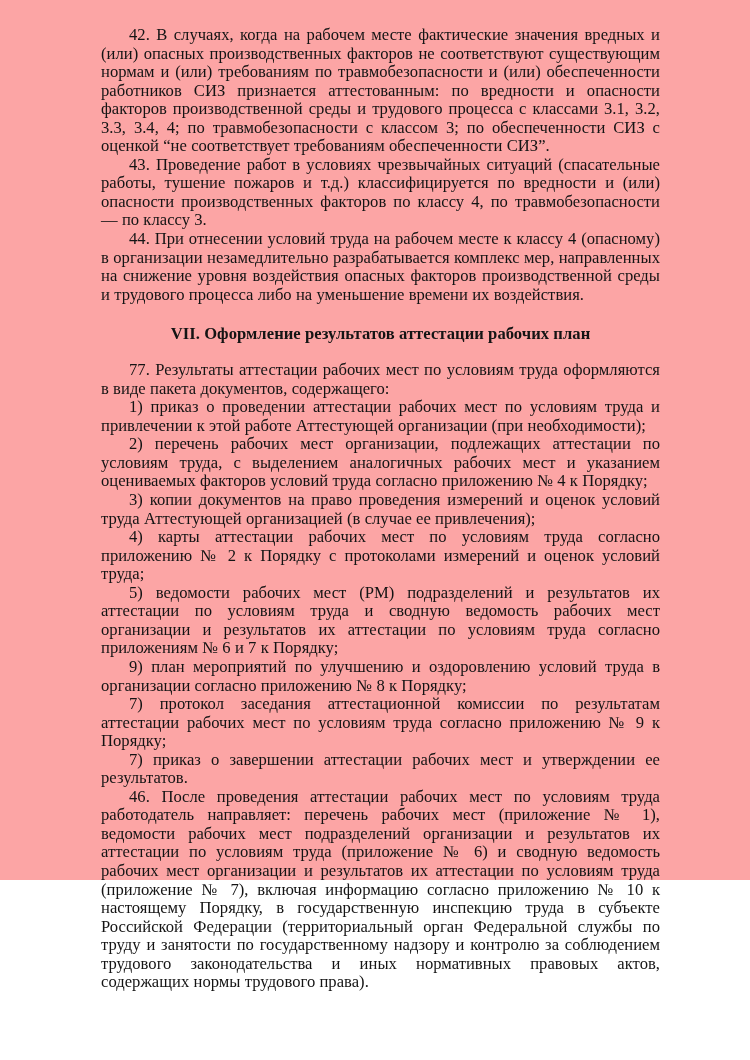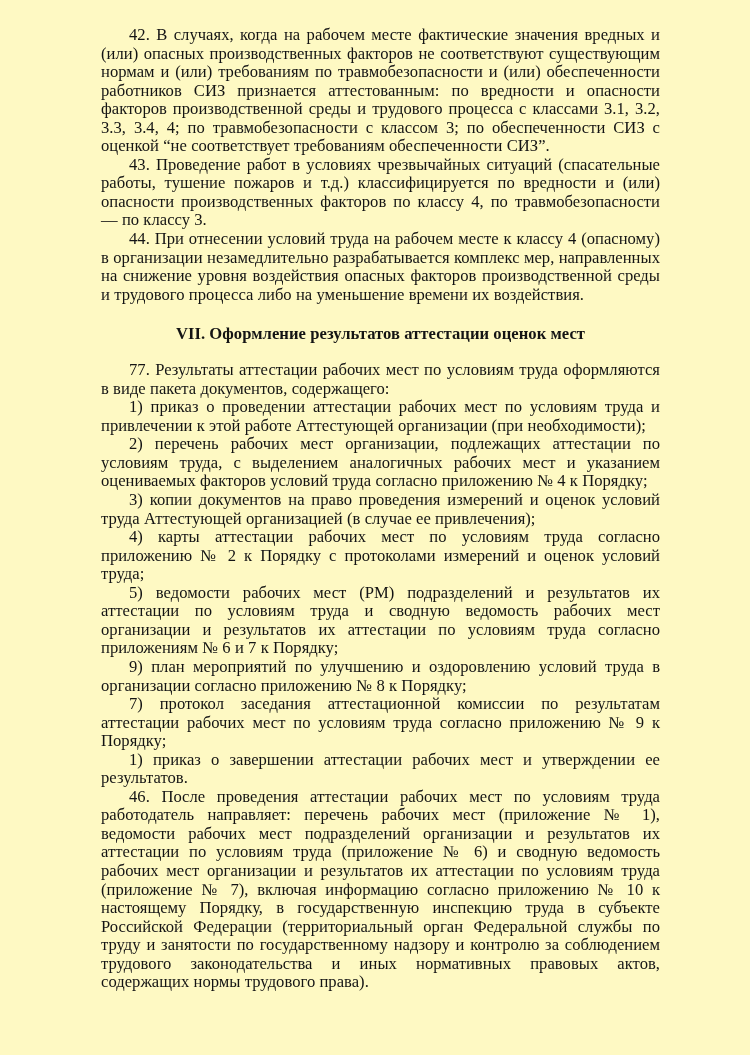--- a/index.html
+++ b/index.html
@@ -11,23 +11,23 @@
     width: 750px;
     height: 1060px;
     background: #ffffff;
     font-family: "Liberation Serif", "DejaVu Serif", serif;
     color: #141414;
     overflow: hidden;
   }
   .page {
     position: relative;
     width: 750px;
-    height: 1055px;
+    height: 880px;
     box-sizing: border-box;
-    background: #fef9c3;
+    background: #fca5a5;
   }
   .text-column {
     position: absolute;
     left: 101px;
     top: 26px;
     width: 559px;
   }
   p.para {
     margin: 0;
     padding: 0;
@@ -78,41 +78,41 @@
   <div class="text-column">
 
     <p class="para">42. В случаях, когда на рабочем месте фактические значения вредных и (или) опасных производственных факторов не соответствуют существующим нормам и (или) требованиям по травмобезопасности и (или) обеспеченности работников СИЗ признается аттестованным: по вредности и опасности факторов производственной среды и трудового процесса с классами 3.1, 3.2, 3.3, 3.4, 4; по травмобезопасности с классом 3; по обеспеченности СИЗ с оценкой “не соответствует требованиям обеспеченности СИЗ”.</p>
 
     <p class="para">43. Проведение работ в условиях чрезвычайных ситуаций (спасательные работы, тушение пожаров и т.д.) классифицируется по вредности и (или) опасности производственных факторов по классу 4, по травмобезопасности — по классу 3.</p>
 
     <p class="para">44. При отнесении условий труда на рабочем месте к классу 4 (опасному) в организации незамедлительно разрабатывается комплекс мер, направленных на снижение уровня воздействия опасных факторов производственной среды и трудового процесса либо на уменьшение времени их воздействия.</p>
 
     <div class="heading-block">
       <h2 class="section-heading">
-        <span class="heading-line">VII. Оформление результатов аттестации оценок мест</span>
+        <span class="heading-line">VII. Оформление результатов аттестации рабочих план</span>
       </h2>
     </div>
 
     <p class="para">77. Результаты аттестации рабочих мест по условиям труда оформляются в виде пакета документов, содержащего:</p>
 
     <p class="para list-item">1) приказ о проведении аттестации рабочих мест по условиям труда и привлечении к этой работе Аттестующей организации (при необходимости);</p>
 
     <p class="para list-item">2) перечень рабочих мест организации, подлежащих аттестации по условиям труда, с выделением аналогичных рабочих мест и указанием оцениваемых факторов условий труда согласно приложению № 4 к Порядку;</p>
 
     <p class="para list-item">3) копии документов на право проведения измерений и оценок условий труда Аттестующей организацией (в случае ее привлечения);</p>
 
     <p class="para list-item">4) карты аттестации рабочих мест по условиям труда согласно приложению № 2 к Порядку с протоколами измерений и оценок условий труда;</p>
 
     <p class="para list-item">5) ведомости рабочих мест (РМ) подразделений и результатов их аттестации по условиям труда и сводную ведомость рабочих мест организации и результатов их аттестации по условиям труда согласно приложениям № 6 и 7 к Порядку;</p>
 
     <p class="para list-item">9) план мероприятий по улучшению и оздоровлению условий труда в организации согласно приложению № 8 к Порядку;</p>
 
     <p class="para list-item">7) протокол заседания аттестационной комиссии по результатам аттестации рабочих мест по условиям труда согласно приложению № 9 к Порядку;</p>
 
-    <p class="para list-item">1) приказ о завершении аттестации рабочих мест и утверждении ее результатов.</p>
+    <p class="para list-item">7) приказ о завершении аттестации рабочих мест и утверждении ее результатов.</p>
 
     <p class="para">46. После проведения аттестации рабочих мест по условиям труда работодатель направляет: перечень рабочих мест (приложение № 1), ведомости рабочих мест подразделений организации и результатов их аттестации по условиям труда (приложение № 6) и сводную ведомость рабочих мест организации и результатов их аттестации по условиям труда (приложение № 7), включая информацию согласно приложению № 10 к настоящему Порядку, в государственную инспекцию труда в субъекте Российской Федерации (территориальный орган Федеральной службы по труду и занятости по государственному надзору и контролю за соблюдением трудового законодательства и иных нормативных правовых актов, содержащих нормы трудового права).</p>
 
   </div>
 
   <div class="page-number">14</div>
 
 </div>
 
 </body></html>

